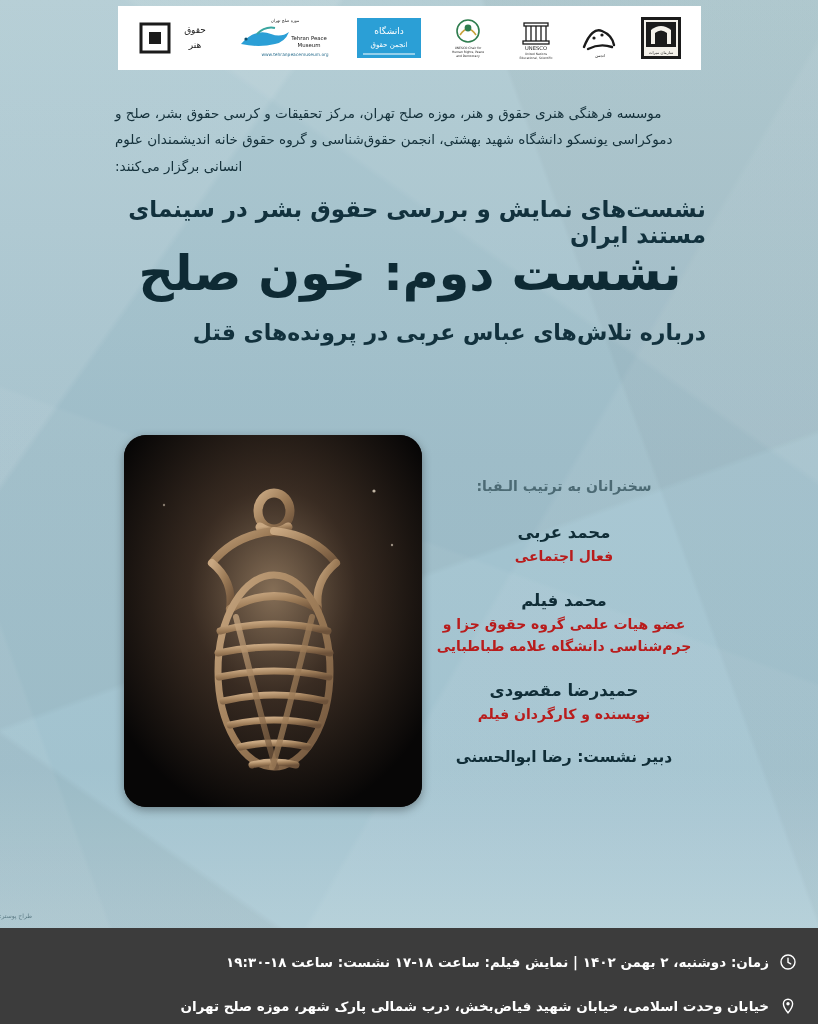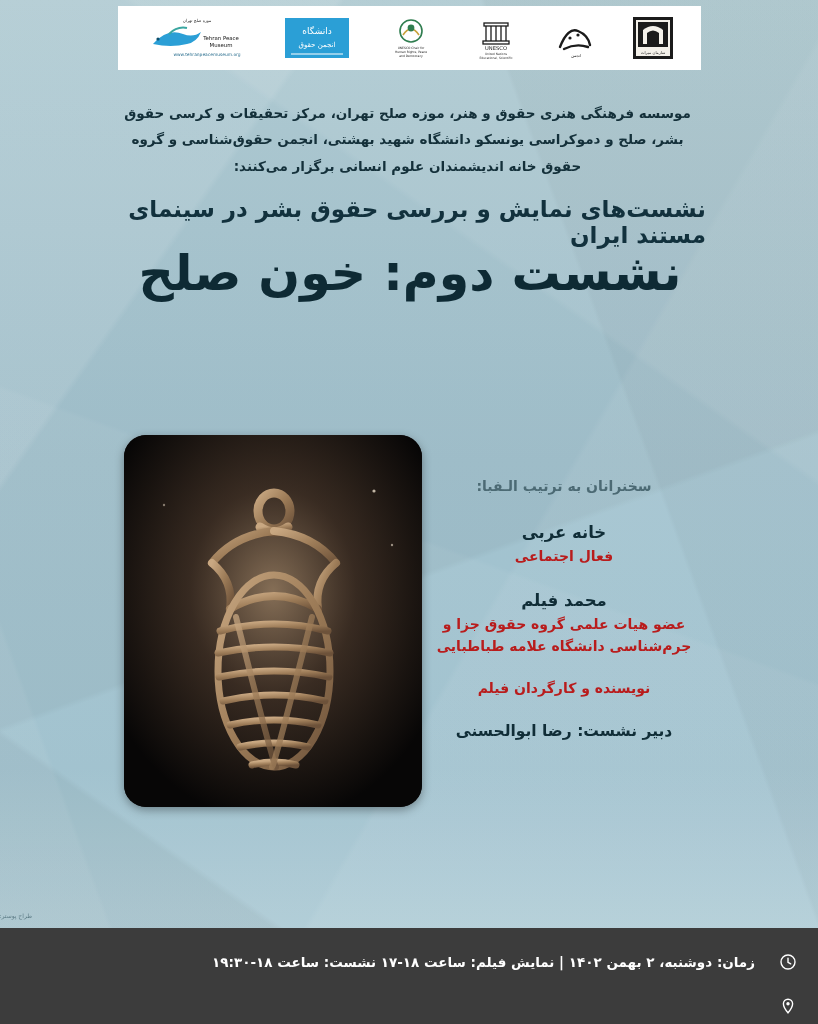--- a/index.html
+++ b/index.html
@@ -37,22 +37,22 @@
     background:#ffffff;
     display:flex;align-items:center;justify-content:space-around;
     padding:0 10px;box-sizing:border-box;
   }
   .logo{display:flex;align-items:center;justify-content:center;}
   .logo svg{display:block;}
 
   
   .organisers{
     position:absolute;top:100px;right:118px;width:585px;
-    text-align:center;direction:rtl;
-    font-size:13.5px;line-height:1.95;color:#14303a;font-weight:700;
+    text-align:left;direction:rtl;
+    font-size:13.5px;line-height:1.95;color:#14303a;font-weight:400;
   }
 
   
   .series-title{
     position:absolute;top:196px;right:112px;width:592px;
     text-align:right;direction:rtl;
     font-size:23px;font-weight:700;color:#12313d;letter-spacing:-.2px;
   }
   .main-title{
     position:absolute;top:243px;right:112px;width:592px;
@@ -97,21 +97,21 @@
   }
 
   
   .footer{
     position:absolute;left:0;bottom:0;width:818px;height:96px;
     background:#3c3c3c;color:#ffffff;
     direction:rtl;
   }
   .f-row{
     display:flex;align-items:center;justify-content:flex-start;
-    gap:24px;padding:0 22px;height:44px;
+    gap:10px;padding:0 22px;height:44px;
   }
   .f-row.first{padding-top:12px;}
   .f-icon{
     width:17px;height:17px;flex:0 0 17px;display:flex;align-items:center;justify-content:center;
   }
   .f-text{font-size:13.5px;font-weight:700;line-height:1.4;}
 </style>
 </head>
 <body>
 
@@ -184,27 +184,36 @@
         <text x="52" y="8" font-size="4.2" text-anchor="middle" fill="#222" font-family="DejaVu Sans">موزه صلح تهران</text>
         <path d="M8 30 q14 -16 30 -10 q10 4 18 -2 q-4 10 -14 12 q-16 4 -34 0 z" fill="#2b9fd6"></path>
         <path d="M24 20 q8 -8 18 -6" stroke="#3aa6a0" stroke-width="2" fill="none"></path>
         <circle cx="13" cy="25" r="1.6" fill="#0d4e6b"></circle>
         <text x="76" y="26" font-size="5.4" text-anchor="middle" fill="#111" font-family="DejaVu Sans">Tehran Peace</text>
         <text x="76" y="33" font-size="5.4" text-anchor="middle" fill="#111" font-family="DejaVu Sans">Museum</text>
         <text x="62" y="42" font-size="4.4" text-anchor="middle" fill="#2b6f8f" font-family="DejaVu Sans">www.tehranpeacemuseum.org</text>
       </svg>
     </div>
 
+    <div class="logo">
+      <svg width="78" height="46" viewBox="0 0 78 46">
+        <text x="58" y="18" font-size="9" text-anchor="middle" fill="#1b1b1b" font-family="DejaVu Sans">حقوق</text>
+        <text x="58" y="33" font-size="9" text-anchor="middle" fill="#1b1b1b" font-family="DejaVu Sans">هنر</text>
+        <rect x="4" y="9" width="28" height="28" fill="none" stroke="#1b1b1b" stroke-width="3"></rect>
+        <rect x="12" y="17" width="12" height="12" fill="#1b1b1b"></rect>
+      </svg>
+    </div>
 
   </div>
 
   <div class="organisers">موسسه فرهنگی هنری حقوق و هنر، موزه صلح تهران، مرکز تحقیقات و کرسی حقوق بشر، صلح و دموکراسی یونسکو دانشگاه شهید بهشتی، انجمن حقوق‌شناسی و گروه حقوق خانه اندیشمندان علوم انسانی برگزار می‌کنند:</div>
 
   <div class="series-title">نشست‌های نمایش و بررسی حقوق بشر در سینمای مستند ایران</div>
   <div class="main-title">نشست دوم: خون صلح</div>
+  <div class="subtitle">درباره تلاش‌های عباس عربی در پرونده‌های قتل</div>
 
   <div class="poster-img">
     <svg width="298" height="372" viewBox="0 0 298 372" aria-hidden="true">
       <defs>
         <radialGradient id="glow" cx="50%" cy="42%" r="62%">
           <stop offset="0%" stop-color="#8a7258" stop-opacity=".85"></stop>
           <stop offset="45%" stop-color="#3a2c22" stop-opacity=".65"></stop>
           <stop offset="100%" stop-color="#070606" stop-opacity="1"></stop>
         </radialGradient>
         <linearGradient id="rope" x1="0" y1="0" x2="1" y2="1">
@@ -239,30 +248,31 @@
       <circle cx="250" cy="56" r="1.6" fill="#e9dcc8" opacity=".8"></circle>
       <circle cx="268" cy="110" r="1.2" fill="#e9dcc8" opacity=".6"></circle>
       <circle cx="40" cy="70" r="1.2" fill="#e9dcc8" opacity=".5"></circle>
     </svg>
   </div>
 
   <div class="speakers">
     <div class="speakers-head">سخنرانان به ترتیب الـفبا:</div>
 
     <div class="sp">
-      <div class="sp-name">خانه عربی</div>
+      <div class="sp-name">محمد عربی</div>
       <div class="sp-role">فعال اجتماعی</div>
     </div>
 
     <div class="sp">
       <div class="sp-name">محمد فیلم</div>
       <div class="sp-role">عضو هیات علمی گروه حقوق جزا و جرم‌شناسی دانشگاه علامه طباطبایی</div>
     </div>
 
     <div class="sp">
+      <div class="sp-name">حمیدرضا مقصودی</div>
       <div class="sp-role">نویسنده و کارگردان فیلم</div>
     </div>
 
     <div class="moderator">
       <div class="mod-line">
         <span class="lbl">دبیر نشست:</span>
         <span>رضا ابوالحسنی</span>
       </div>
     </div>
   </div>
@@ -279,16 +289,17 @@
       </span>
       <span class="f-text">زمان: دوشنبه، ۲ بهمن ۱۴۰۲  |  نمایش فیلم: ساعت ۱۸-۱۷     نشست: ساعت ۱۸-۱۹:۳۰</span>
     </div>
     <div class="f-row">
       <span class="f-icon">
         <svg width="16" height="16" viewBox="0 0 16 16">
           <path d="M8 1.2c-2.6 0-4.6 2-4.6 4.5C3.4 9.3 8 14.8 8 14.8s4.6-5.5 4.6-9.1c0-2.5-2-4.5-4.6-4.5z" fill="none" stroke="#ffffff" stroke-width="1.4"></path>
           <circle cx="8" cy="5.8" r="1.7" fill="#ffffff"></circle>
         </svg>
       </span>
+      <span class="f-text">خیابان وحدت اسلامی، خیابان شهید فیاض‌بخش، درب شمالی پارک شهر، موزه صلح تهران</span>
     </div>
   </div>
 
 </div>
 
 </body></html>

